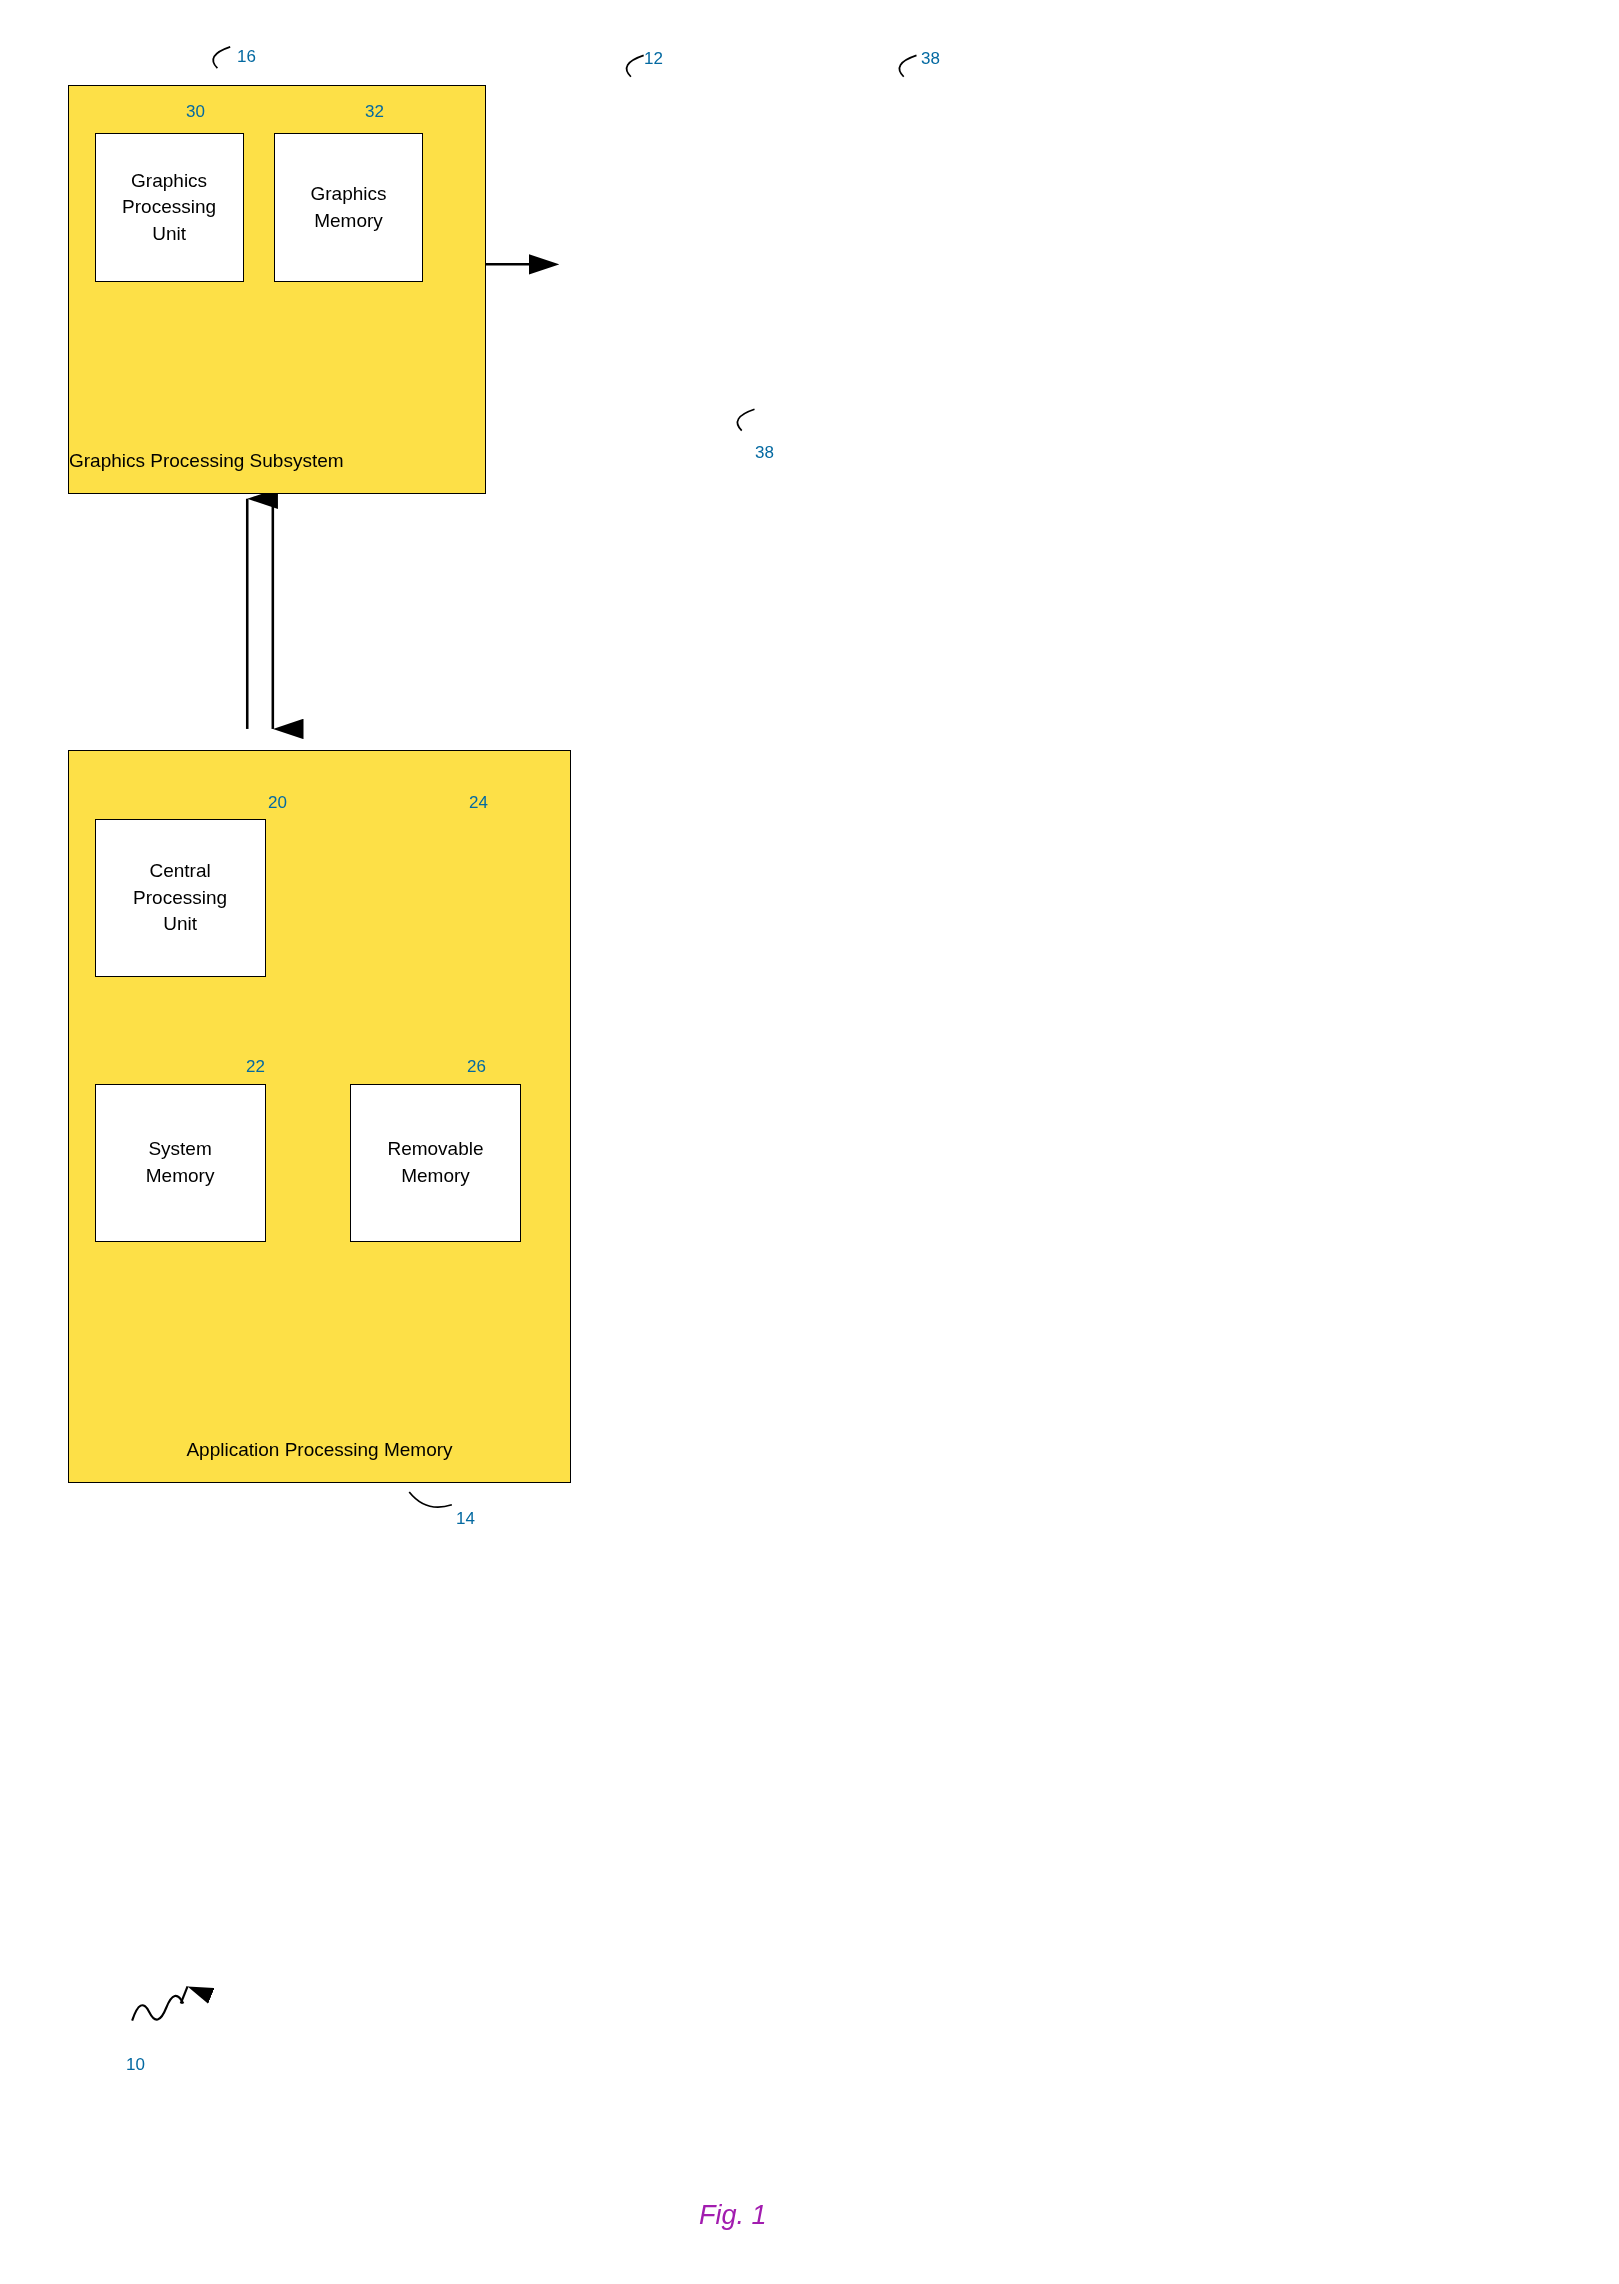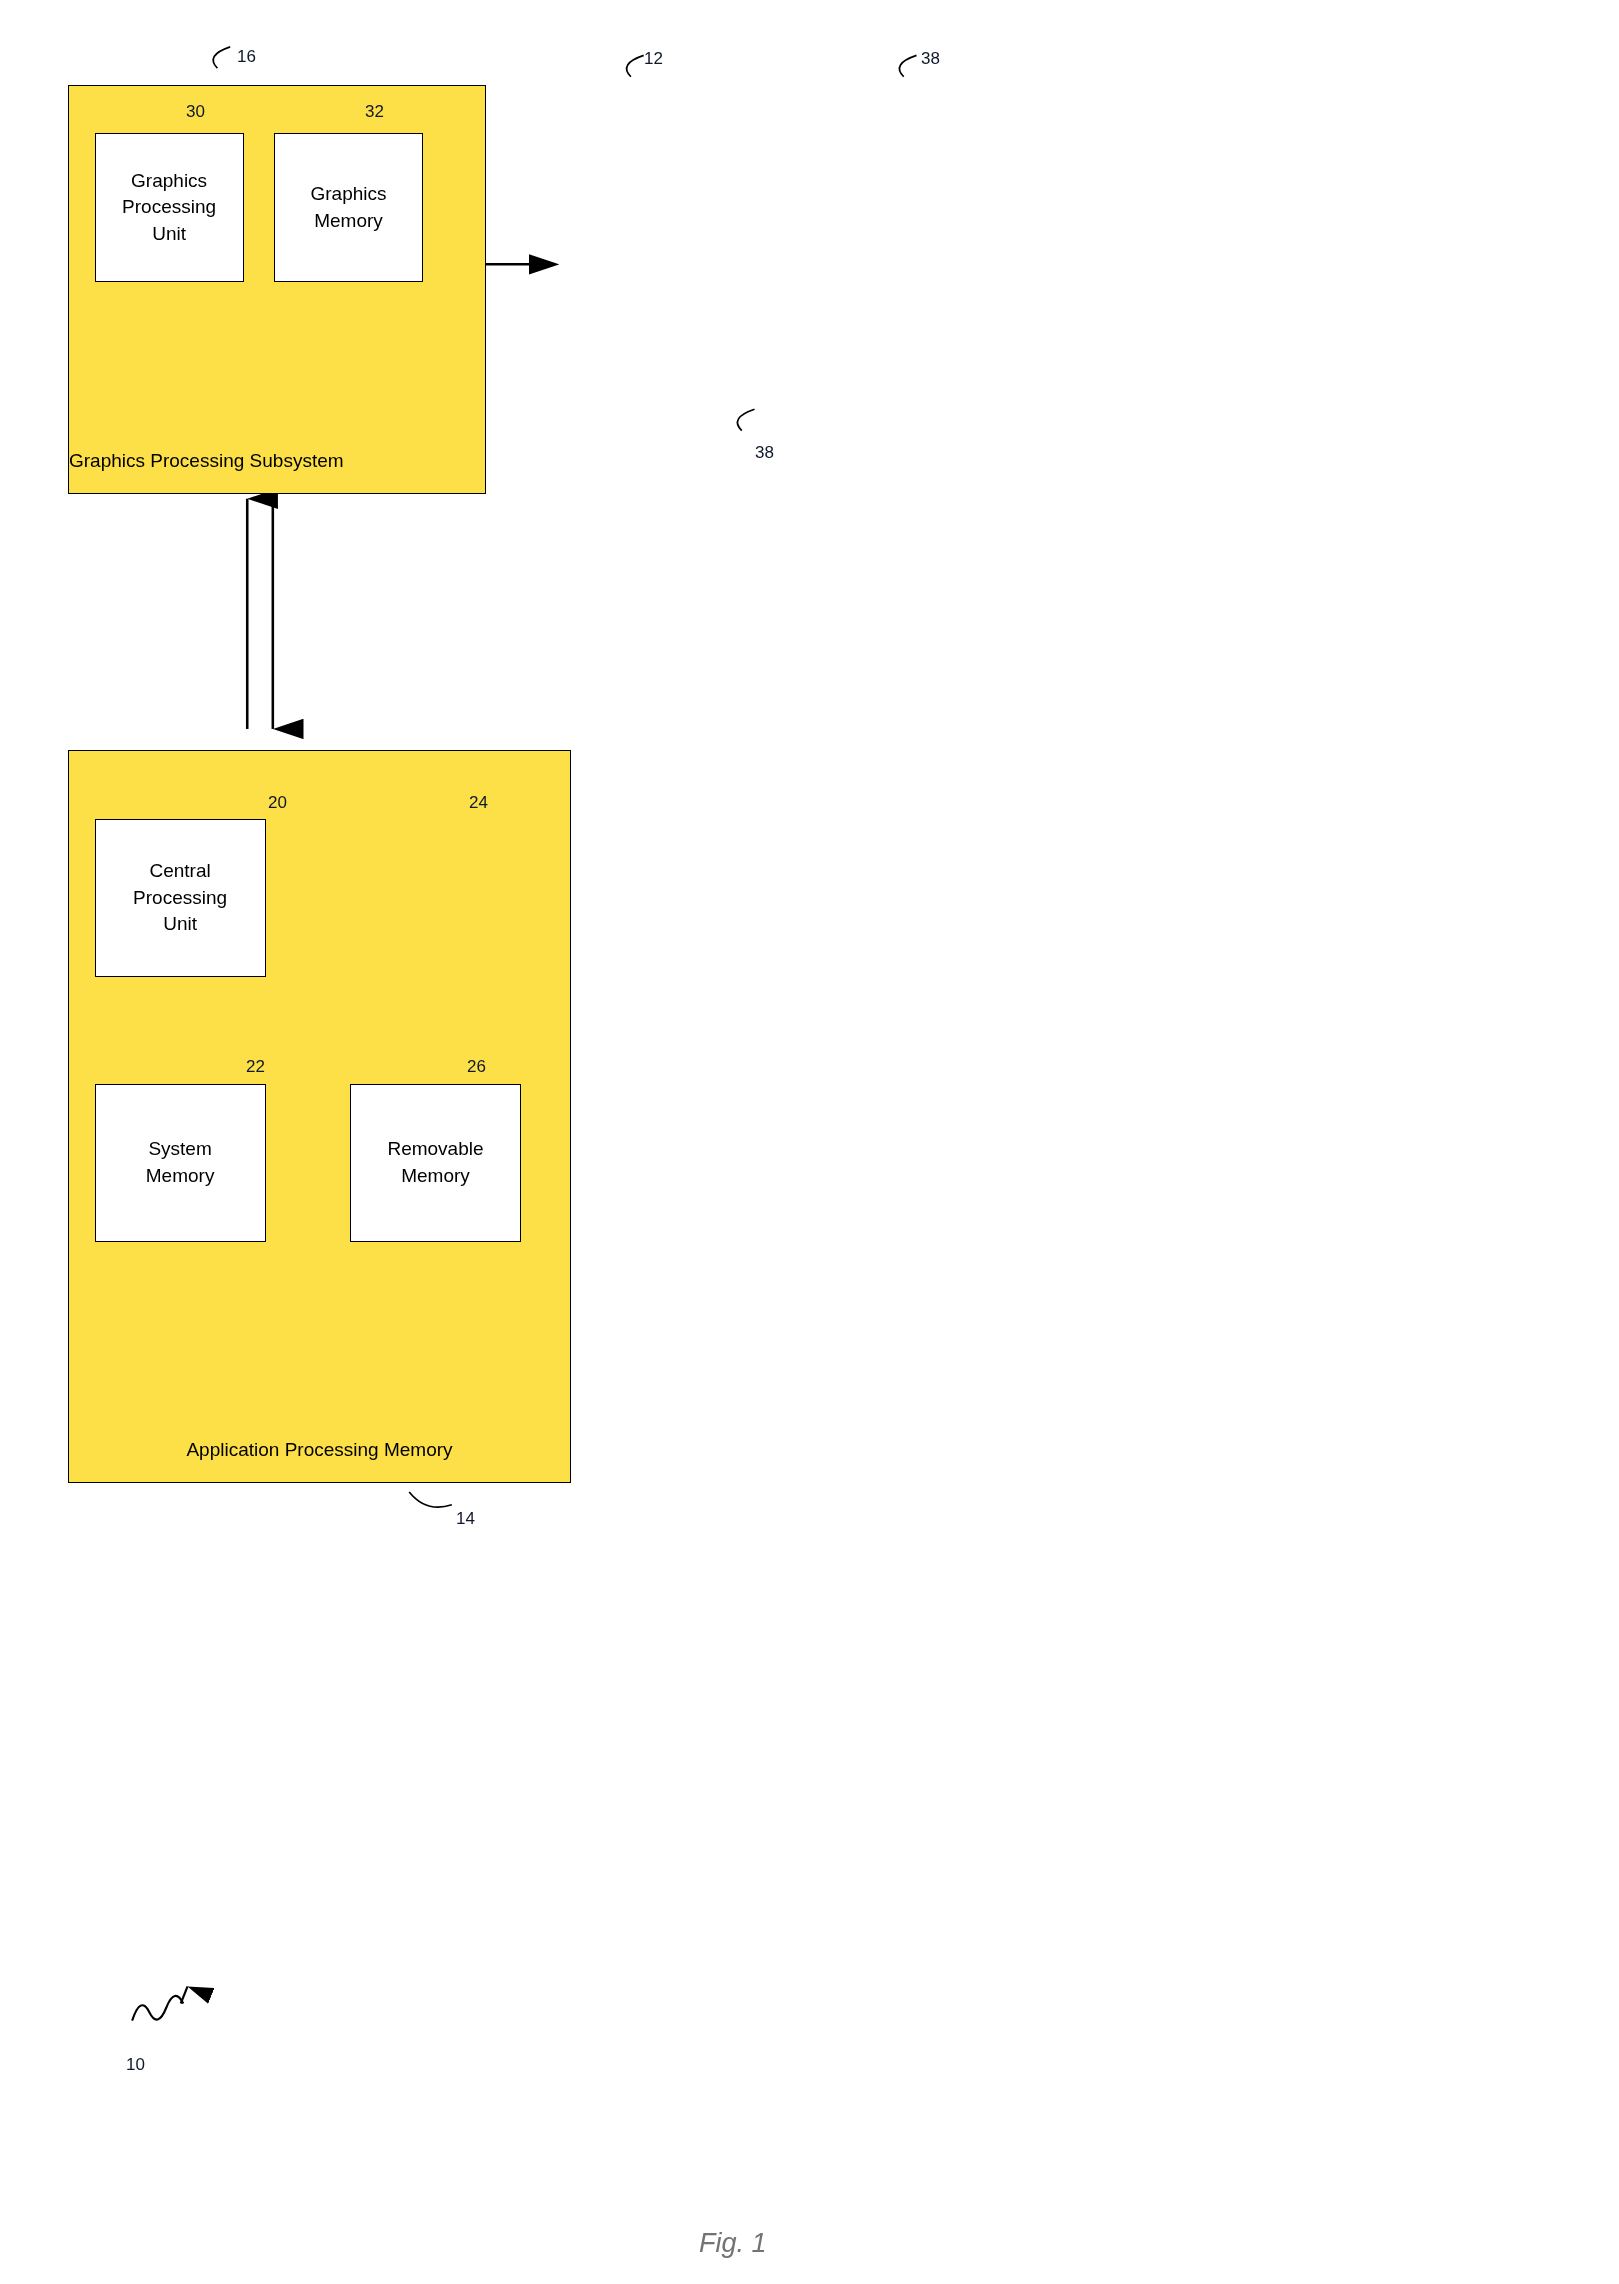--- a/index.html
+++ b/index.html
@@ -34,38 +34,37 @@
       align-items: center;
       justify-content: center;
       text-align: center;
       font-size: 19px;
       line-height: 1.4;
     }
 
     .ref-number {
       position: absolute;
       font-size: 17px;
-      color: #0f172a;
+      color: #0369a1;
     }
 
     svg.arrows {
       position: absolute;
       top: 0;
       left: 0;
       width: 1619px;
       height: 2284px;
       pointer-events: none;
     }
 
     .fig-label {
       position: absolute;
       font-size: 27px;
       font-style: italic;
-      color: #737373;
-      margin-top: 28px;
+      color: #a21caf;
     }
   </style>
 </head>
 <body>
 
 <div class="diagram-container">
 
   <svg class="arrows" viewBox="0 0 1899 2679" width="1619" height="2284">
 
     <defs>

